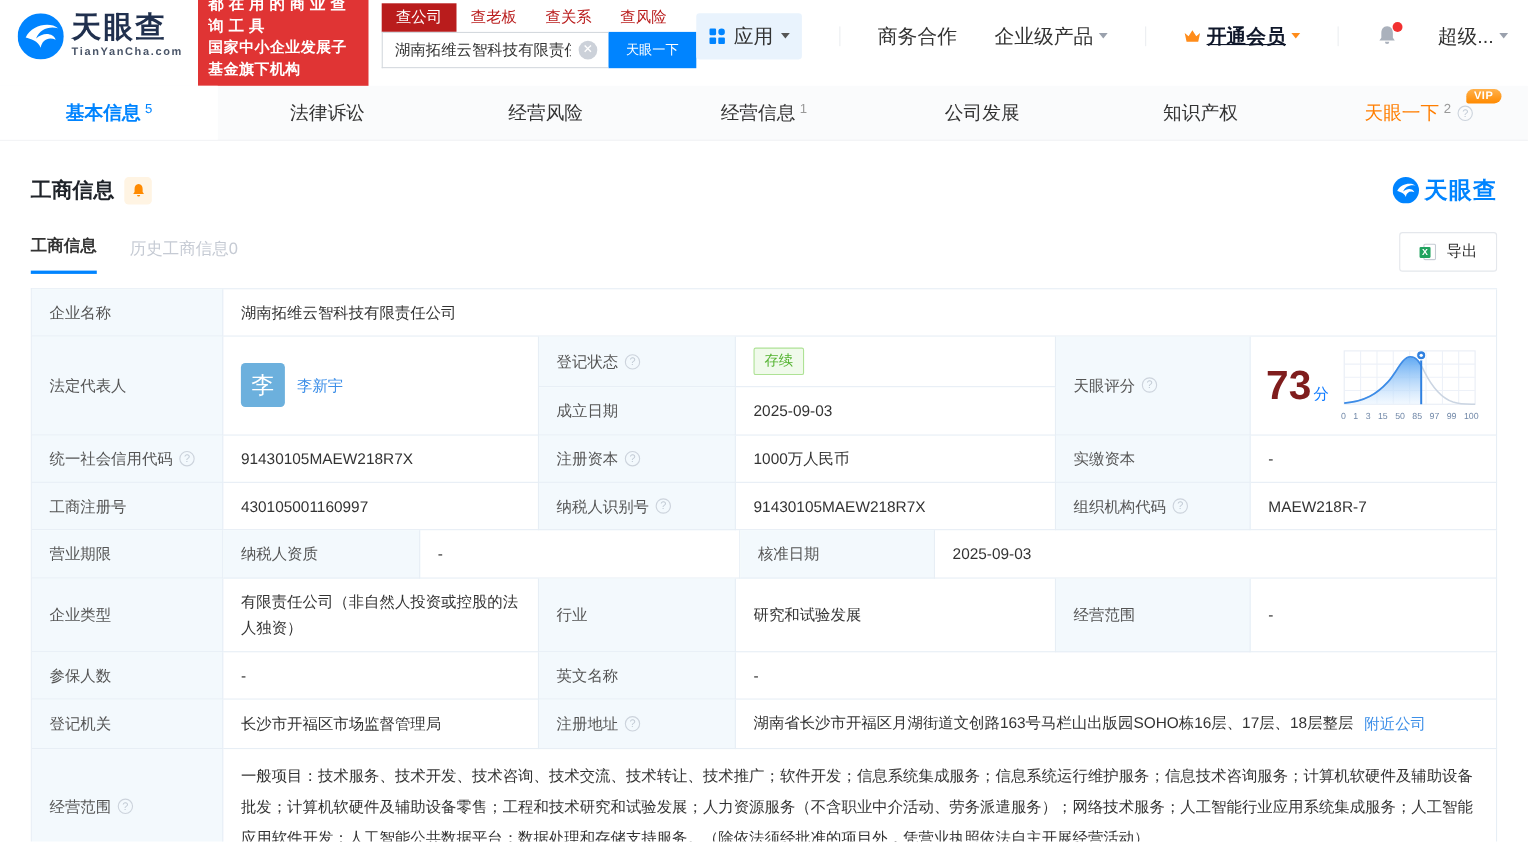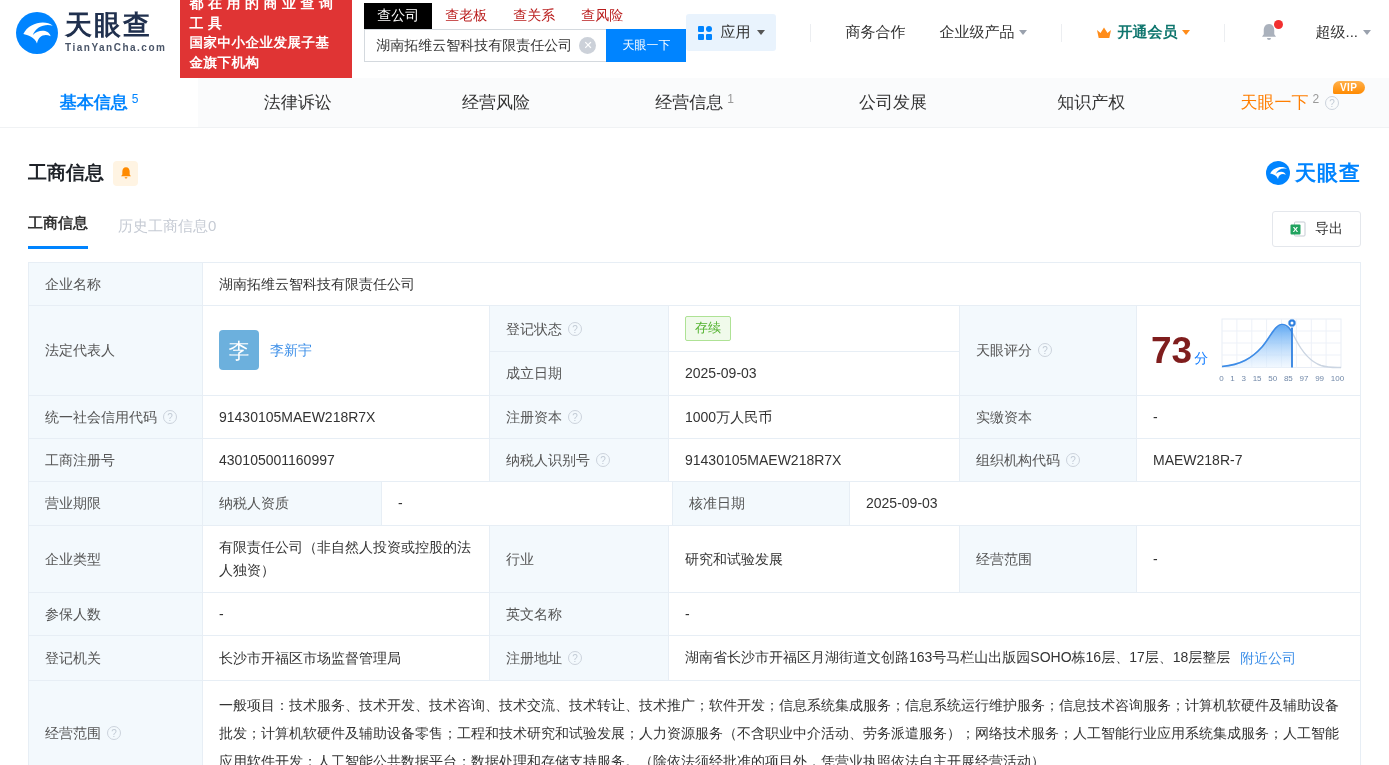--- a/index.html
+++ b/index.html
@@ -14,30 +14,30 @@
   .logo-swirl { width: 42px; height: 42px; }
   .logo-txt { display: flex; flex-direction: column; line-height: 1; }
   .logo-cn { font-size: 27px; font-weight: bold; color: #20304e; letter-spacing: 2px; }
   .logo-en { font-size: 10px; font-weight: bold; color: #4a5568; letter-spacing: 1.5px; margin-top: 4px; }
   .promo { margin-left: 14px; background: #e03434; color: #fff; padding: 6px 9px; line-height: 1.45; }
   .promo-l1 { font-size: 14px; font-weight: bold; letter-spacing: 4.5px; }
   .promo-l2 { font-size: 13.5px; font-weight: bold; letter-spacing: 0.5px; }
   .search-area { margin-left: 12px; width: 440px; }
   .search-tabs { display: flex; font-size: 14px; }
   .search-tab { padding: 4px 13px; color: #b91c1c; cursor: pointer; }
-  .search-tab.active { background: #000000; color: #fff; }
+  .search-tab.active { background: #b91c1c; color: #fff; }
   .search-row { display: flex; height: 33px; }
   .search-input-wrap { position: relative; flex: 1; }
   .search-input { width: 100%; height: 100%; border: 1px solid #d4d9de; border-right: none; padding: 0 34px 0 11px; font-size: 14px; color: #333; outline: none; font-family: inherit; }
   .clear-icon { position: absolute; right: 10px; top: 8px; width: 17px; height: 17px; border-radius: 50%; background: #ccd1d9; color: #fff; font-size: 11px; line-height: 17px; text-align: center; cursor: pointer; }
   .ty-btn { width: 80px; background: #0084ff; color: #fff; border: none; font-size: 12px; cursor: pointer; font-family: inherit; }
-  .top-nav { margin-left: auto; display: flex; align-items: center; gap: 34px; font-size: 15px; color: #333; white-space: nowrap; }
+  .top-nav { margin-left: auto; display: flex; align-items: center; gap: 34px; font-size: 18px; color: #333; white-space: nowrap; }
   .apps-btn { display: flex; align-items: center; gap: 7px; background: #e9f3fd; padding: 9px 11px; border-radius: 3px; cursor: pointer; }
   .nav-item { display: flex; align-items: center; gap: 5px; cursor: pointer; }
-  .vip-link { color: #0f766e; font-weight: bold; display: flex; align-items: center; gap: 5px; cursor: pointer; }
+  .vip-link { color: #0f172a; font-weight: bold; display: flex; align-items: center; gap: 5px; cursor: pointer; text-decoration: underline; }
   .caret { width: 0; height: 0; border-left: 4px solid transparent; border-right: 4px solid transparent; border-top: 5px solid #9aa1ad; display: inline-block; }
   .caret.orange { border-top-color: #ff8c1a; }
   .bell-wrap { position: relative; width: 22px; height: 22px; cursor: pointer; }
   .red-dot { position: absolute; top: -2px; right: -2px; width: 9px; height: 9px; border-radius: 50%; background: #f23030; }
   .sep { width: 1px; height: 18px; background: #eceef1; }
   
   .main-tabs { margin-top: 13px; height: 50px; background: #fafbfc; border-bottom: 1px solid #f0f2f4; display: flex; }
   .main-tab { flex: 1; display: flex; align-items: center; justify-content: center; font-size: 17px; color: #333; cursor: pointer; position: relative; }
   .main-tab.active { background: #fff; color: #0084ff; font-weight: bold; }
   .tab-count { font-size: 12px; margin-left: 4px; color: #999; position: relative; top: -4px; font-weight: normal; }

